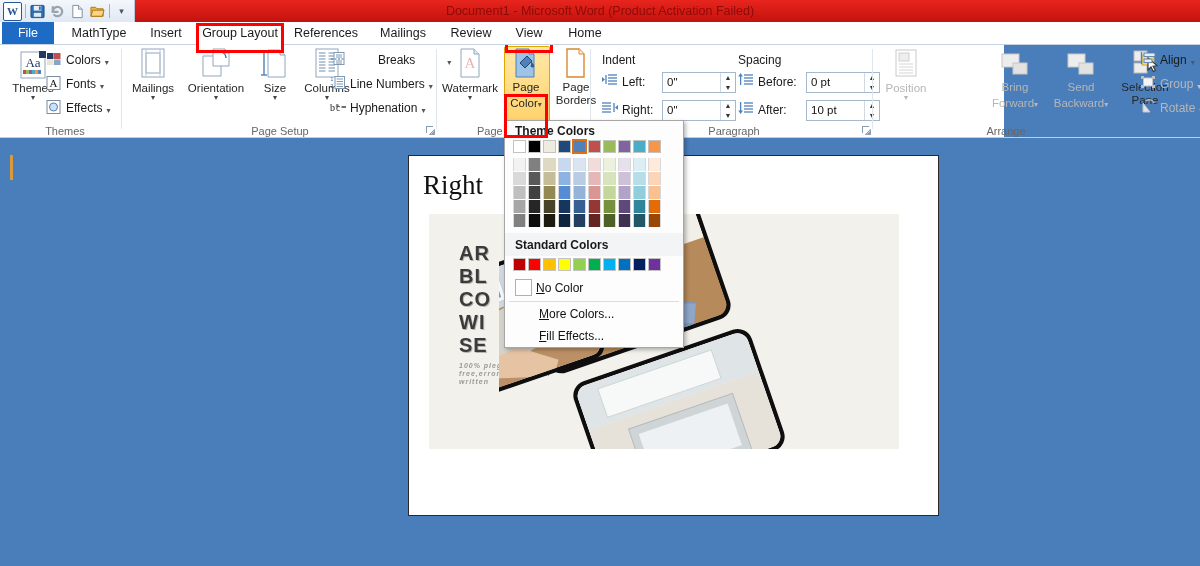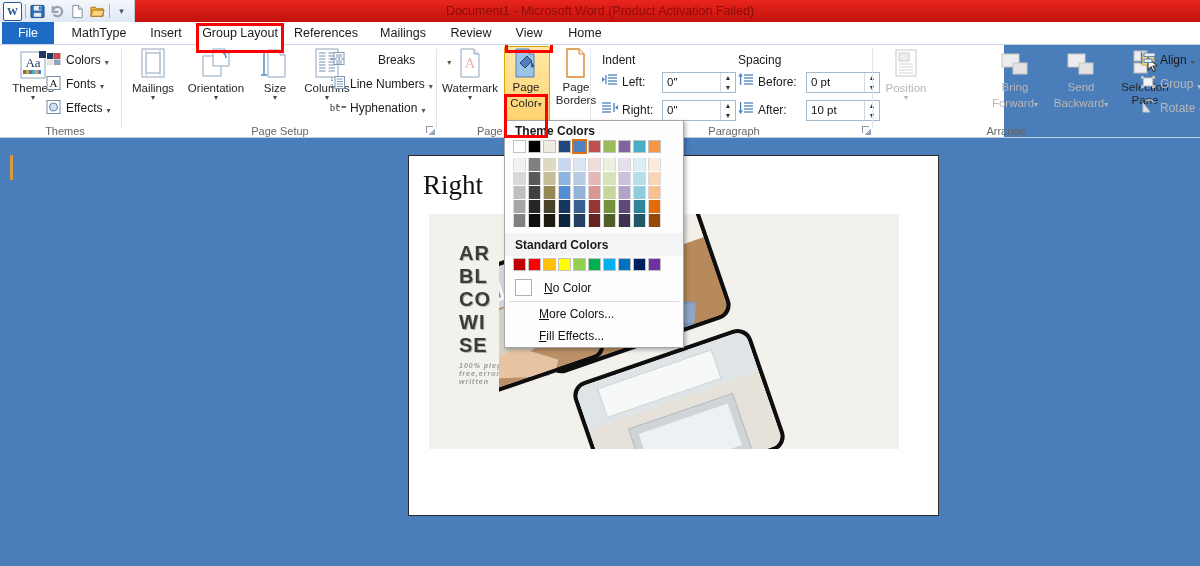--- a/index.html
+++ b/index.html
@@ -65,21 +65,21 @@
 
   
   .menu{position:absolute;background:#fdfdfd;border:1px solid #a6a6a6;
         box-shadow:2px 2px 4px rgba(0,0,0,.28);z-index:25;}
   .menu-hd{font-size:12px;font-weight:bold;color:#1a1a1a;padding:3px 0 2px 10px;}
   .swgrid{display:flex;gap:2px;padding:0 8px;}
   .swcol{display:flex;flex-direction:column;gap:1px;}
   .sw{width:13px;height:13px;border:1px solid #c2c2c2;box-sizing:border-box;}
   .sw.sel{outline:2px solid #e06f12;outline-offset:-1px;border-color:#e06f12;}
   .var{width:13px;height:13px;border-left:1px solid #d8d8d8;border-right:1px solid #d8d8d8;box-sizing:border-box;}
-  .mrow{display:flex;align-items:center;gap:12px;padding:4px 0 4px 10px;font-size:12px;color:#111;}
+  .mrow{display:flex;align-items:center;gap:4px;padding:4px 0 4px 10px;font-size:12px;color:#111;}
   .mrow .box{width:15px;height:15px;border:1px solid #b0b0b0;background:#fff;}
   .msep{height:1px;background:#dcdcdc;margin:1px 4px;}
   u{text-decoration:underline;}
 
   
   .doc{position:absolute;background:#fff;border:1px solid #2a2a2a;}
   .doc-h1{position:absolute;font-family:"Liberation Serif",serif;font-size:27px;color:#111;}
   .cursor{position:absolute;width:3px;background:#d89a3a;}
 
   .photo{position:absolute;overflow:hidden;background:#f2f1ec;}

